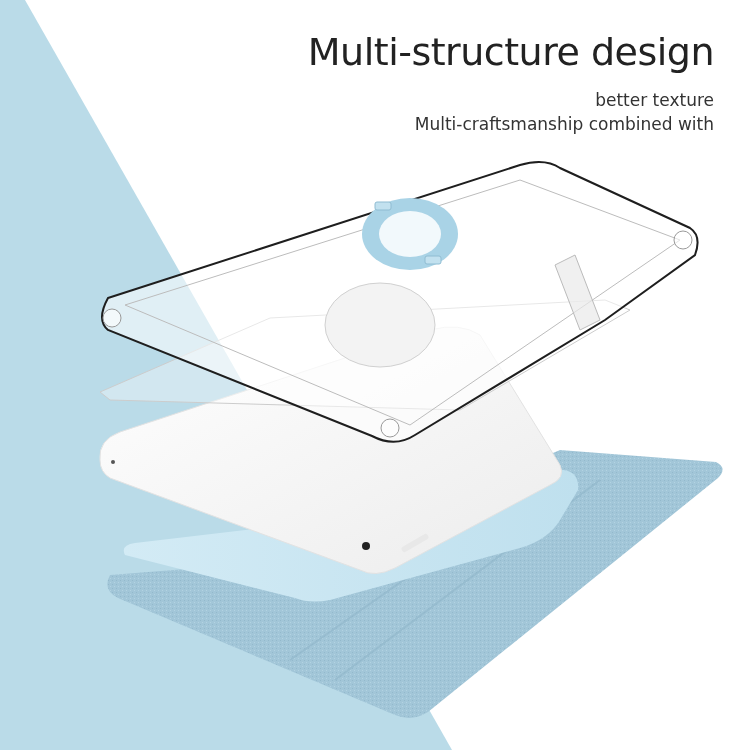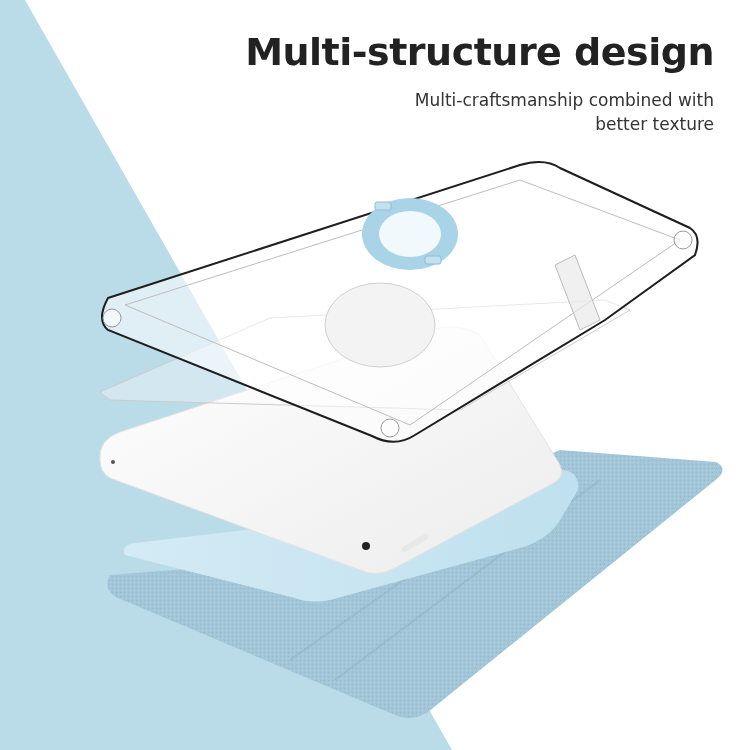--- a/index.html
+++ b/index.html
@@ -1,18 +1,18 @@
 <!DOCTYPE html>
 <html><head>
 <meta charset="utf-8">
 <style>
   html, body { margin:0; padding:0; }
   body { width:750px; height:750px; overflow:hidden; background:#ffffff; position:relative; font-family:"DejaVu Sans", sans-serif; }
   .stage { position:absolute; left:0; top:0; width:750px; height:750px; }
-  .title { position:absolute; right:36px; top:30px; font-family:"DejaVu Sans", sans-serif; font-weight:bold; font-size:38px; color:#222222; letter-spacing:-0.5px; text-align:right; white-space:nowrap; }
+  .title { position:absolute; right:36px; top:30px; font-family:"DejaVu Sans", sans-serif; font-weight:normal; font-size:38px; color:#222222; letter-spacing:-0.5px; text-align:right; white-space:nowrap; }
   .subtitle { position:absolute; right:36px; top:88px; width:360px; font-family:"DejaVu Sans", sans-serif; font-size:17px; line-height:24px; color:#333333; text-align:right; }
   .subtitle span { display:block; }
 </style>
 </head>
 <body>
 
 <svg class="stage" viewBox="0 0 750 750" xmlns="http://www.w3.org/2000/svg">
   <defs>
     <linearGradient id="tabGrad" x1="0" y1="0" x2="1" y2="1">
       <stop offset="0" stop-color="#ffffff"></stop>
@@ -64,15 +64,15 @@
   <g>
     <ellipse cx="410" cy="234" rx="48" ry="36" fill="#a9d3e6"></ellipse>
     <ellipse cx="410" cy="234" rx="31" ry="23" fill="#ffffff" fill-opacity="0.85"></ellipse>
     <rect x="375" y="202" width="16" height="8" rx="2" fill="#c2e1ef" stroke="#8fbcd2" stroke-width="1"></rect>
     <rect x="425" y="256" width="16" height="8" rx="2" fill="#c2e1ef" stroke="#8fbcd2" stroke-width="1"></rect>
   </g>
 </svg>
 
 <div class="title">Multi-structure design</div>
 <div class="subtitle">
+  <span>better texture</span>
   <span>Multi-craftsmanship combined with</span>
-  <span>better texture</span>
 </div>
 
 </body></html>

